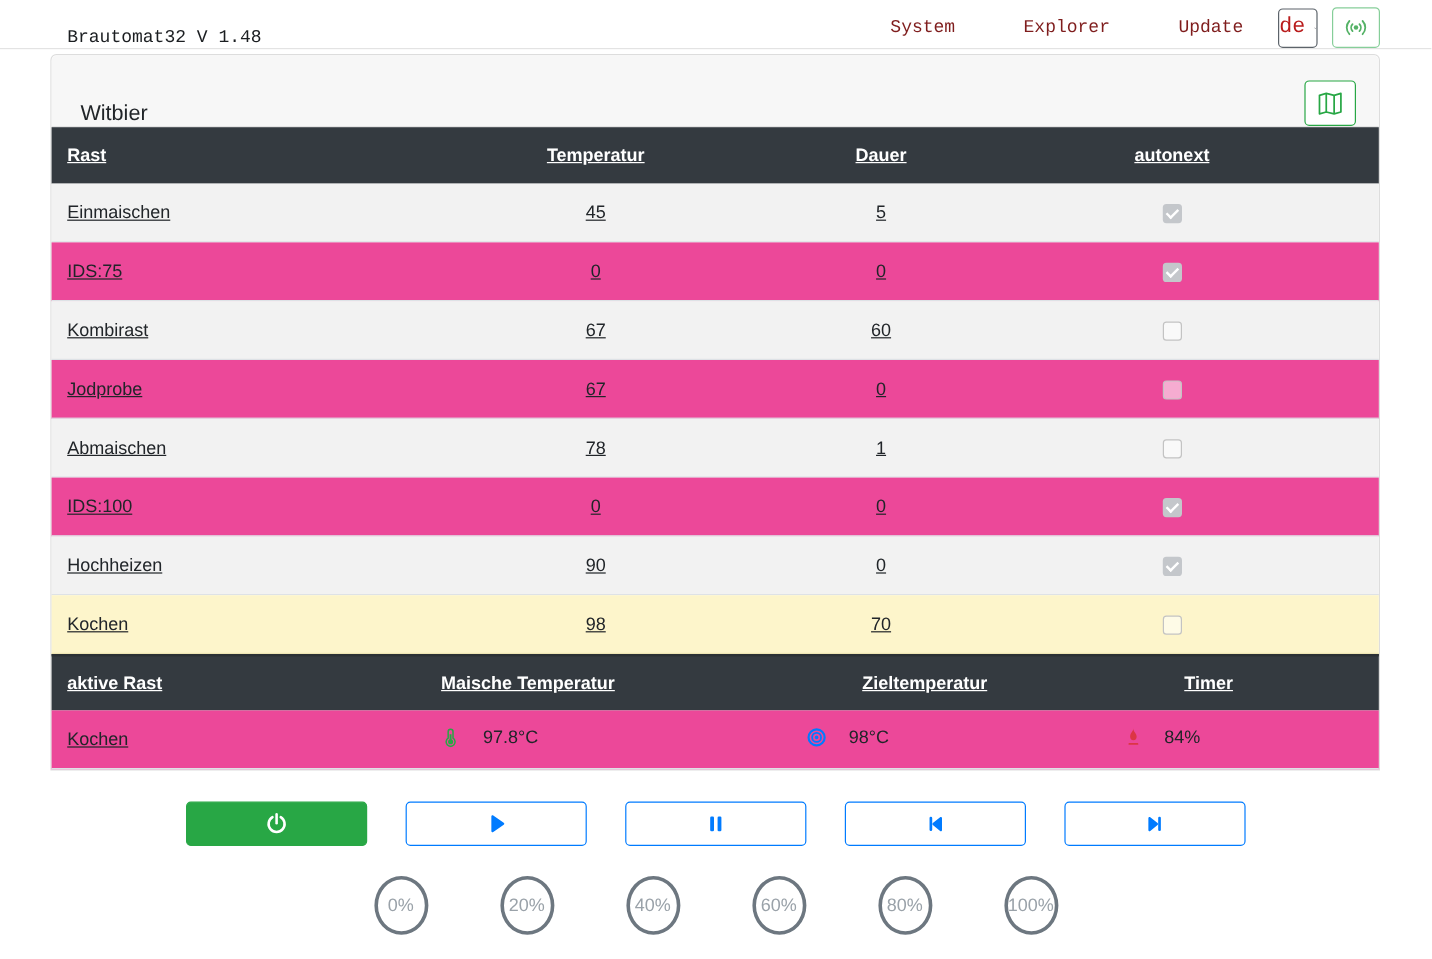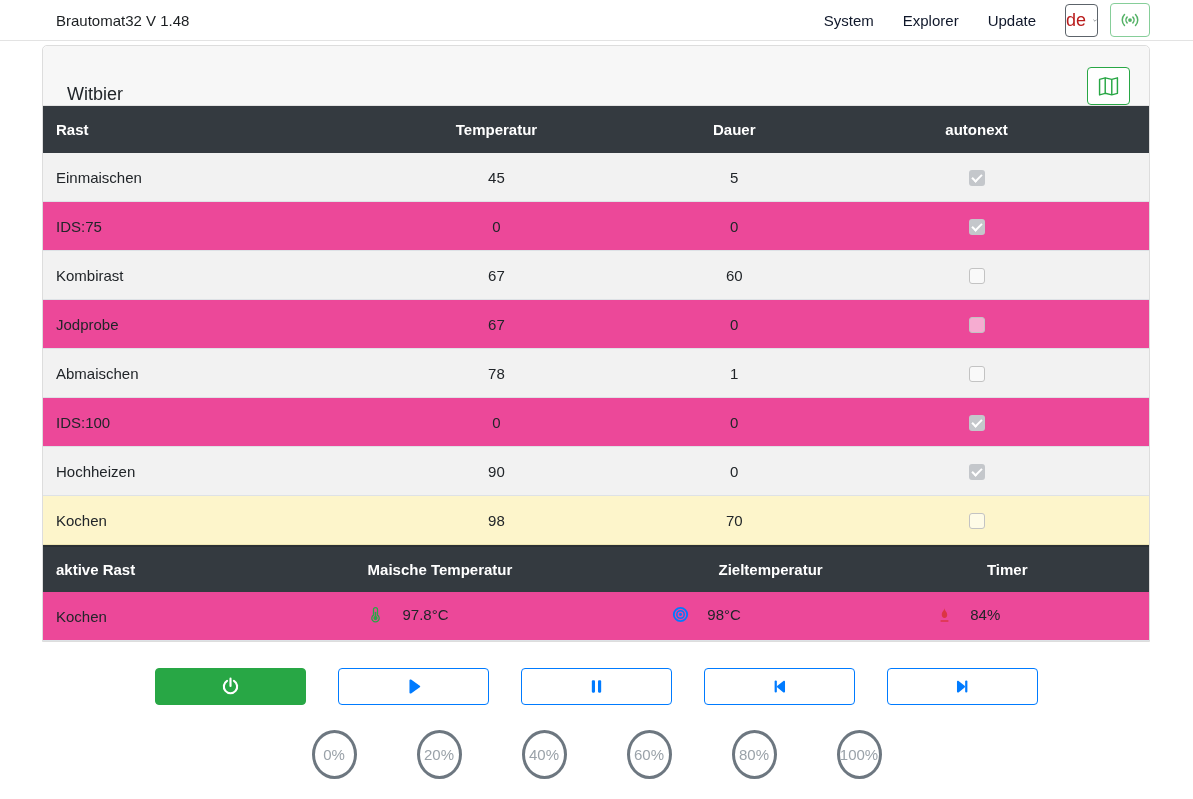--- a/index.html
+++ b/index.html
@@ -4,41 +4,41 @@
 <style>
   :root{
     --success:#28a745; --primary:#007bff; --danger:#dc3545;
     --table_header:#343a40; --active_row:#fdf5cb; --muted:#6c757d;
   }
   *{box-sizing:border-box; margin:0; padding:0;}
   html,body{width:1193px; background:#fff; font-family:"Liberation Sans",sans-serif; color:#212529;}
   body{height:799px; overflow:hidden;}
 
   
-  .navbar{height:41px; display:flex; align-items:center; justify-content:space-between;
-          padding:0 43px 0 56px; border-bottom:1px solid #e3e3e3;}
+  .navbar{height:41px; display:flex; align-items:flex-end; justify-content:space-between;
+          padding:0 43px 0 56px; border-bottom:1px solid #e3e3e3;font-family:Liberation Mono, monospace;}
   .brand{font-size:15px; color:#1b1e21;}
   .nav-right{display:flex; align-items:center;}
-  .nav-link{font-size:15px; color:#0f172a; text-decoration:none; margin-right:29px; cursor:pointer;}
+  .nav-link{font-size:15px; color:#7f1d1d; text-decoration:none; margin-right:29px; cursor:pointer;margin-left:28px;}
   .lang-select{display:flex; align-items:center; justify-content:center; gap:7px;
                width:33px; height:33px; border:1px solid #5c636a; border-radius:4px;
                color:#b91c1c; font-size:18px; margin-right:12px; cursor:pointer; background:#fff;}
   .wifi-btn{width:40px; height:34px; border:1px solid #86ce99; border-radius:4px; background:#fff;
             display:flex; align-items:center; justify-content:center; cursor:pointer;}
 
   
   .card{margin:4px 43px 0 42px; border:1px solid #ddd; border-radius:5px 5px 0 0;}
   .card-header{background:#f7f7f7; border-bottom:1px solid #e4e4e4; border-radius:5px 5px 0 0;
                height:60px; display:flex; align-items:flex-end; justify-content:space-between; padding:0 19px 0 24px;}
   .card-title{font-size:18px; font-weight:400; color:#212529;}
   .map-btn{width:43px; height:38px; border:1px solid var(--success); border-radius:4px; background:#fff;
            display:flex; align-items:center; justify-content:center; cursor:pointer;}
 
   
-  .thead,.trow{display:grid; align-items:center;}
+  .thead,.trow{display:grid; align-items:center;text-decoration:underline;}
   .steps-grid{grid-template-columns:28% 26% 17% 29%;}
   .status-grid{grid-template-columns:15% 36% 18% 19% 12%;}
   .thead{background:var(--table_header); color:#fff; font-weight:bold; font-size:15px; height:47px;}
   .trow{height:49px; font-size:15px; border-bottom:1px solid #dee2e6; background:#ec4899;}
   .steps-body .trow:nth-child(odd){background:#f2f2f2;}
   .steps-body .trow.active{background:var(--active_row); border-bottom-color:#efe6b4;}
   .cell{text-align:center;}
   .cell.left{text-align:left; padding-left:13px;}
   .cell.right{text-align:right; padding-right:16px;}
   .steps-grid .cell:nth-child(4){padding-right:7.5%;}

